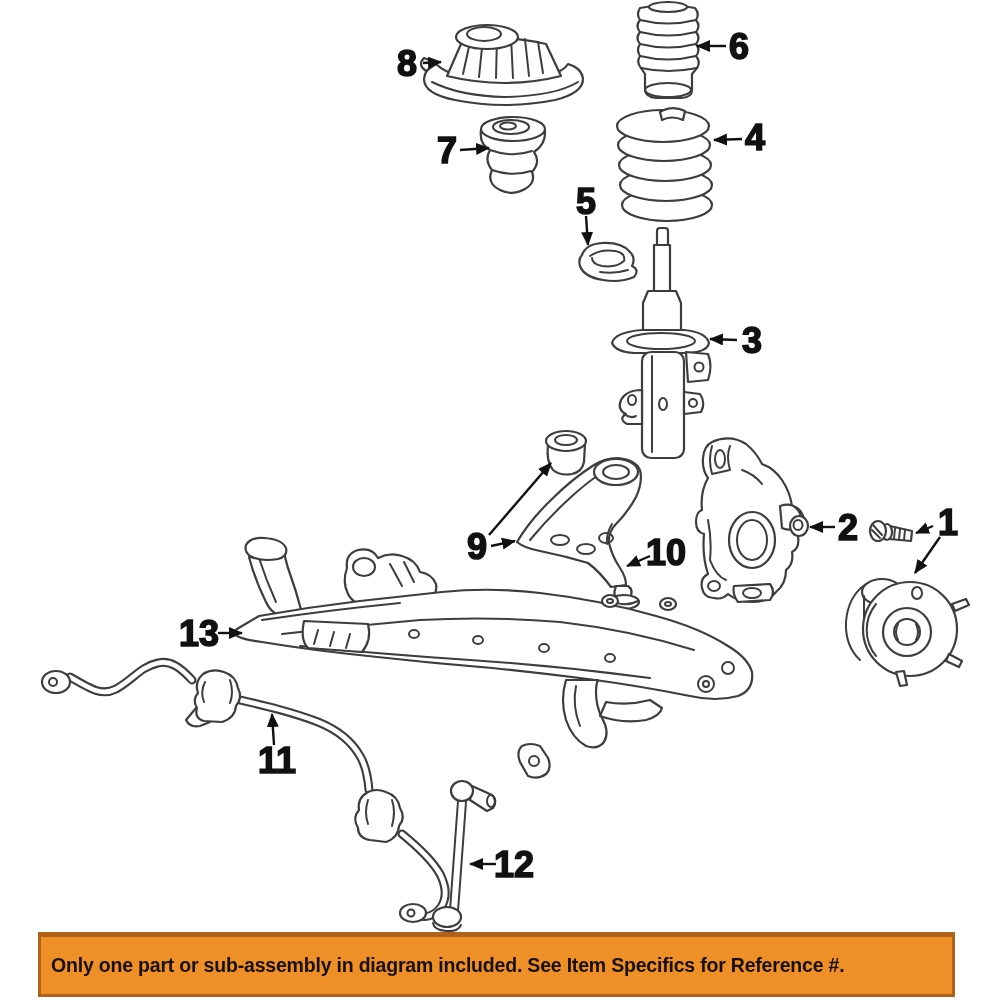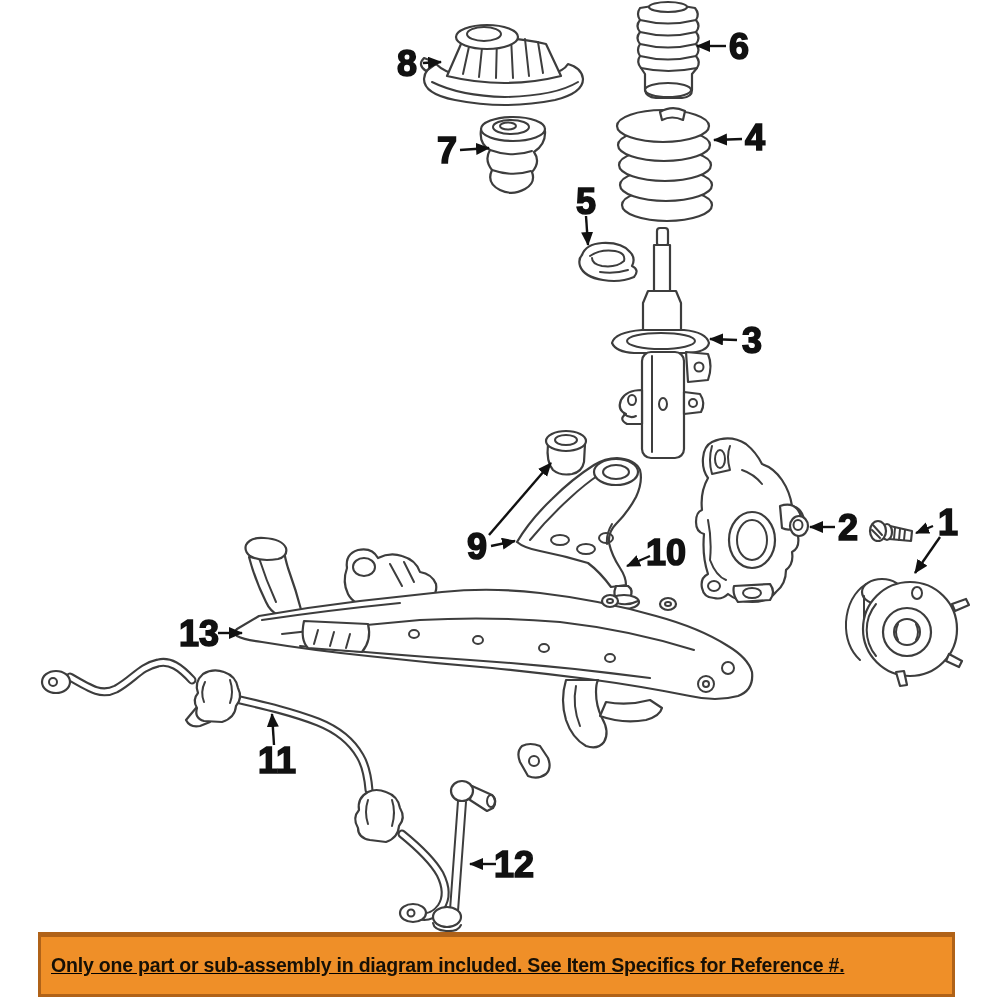--- a/index.html
+++ b/index.html
@@ -36,21 +36,20 @@
 
   
   .banner{
     position:absolute;left:38px;top:932px;width:917px;height:65px;
     box-sizing:border-box;
     background:var(--banner-background);
     border:3px solid var(--banner-border);
     border-top-width:5px;
     display:flex;flex-direction:column;justify-content:center;
     padding:1px 8px 2px 10px;
-    text-decoration:underline;
   }
   .banner-line{
     font-weight:bold;font-size:19.5px;line-height:26px;
     letter-spacing:-0.2px;
     color:var(--banner-text);
     white-space:nowrap;
   }
 </style>
 </head>
 <body>

